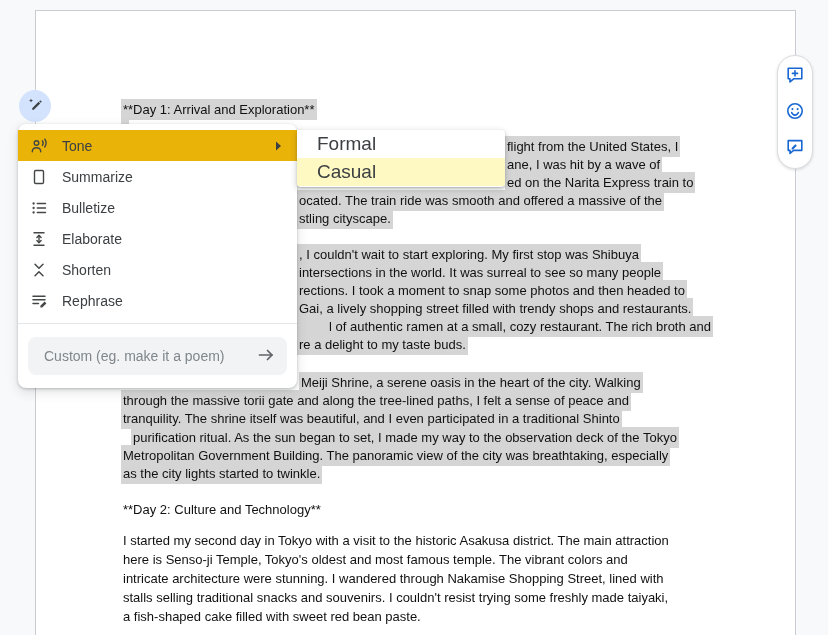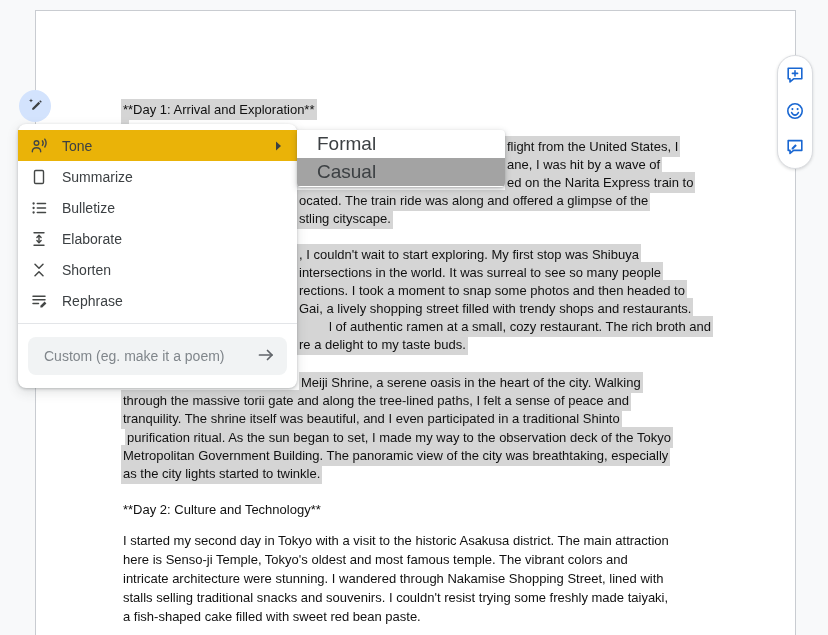--- a/index.html
+++ b/index.html
@@ -66,21 +66,21 @@
   .tone-submenu{
     position:absolute;left:297px;top:130px;width:208px;height:57px;
     background:#fff;border-radius:0 4px 4px 4px;
     box-shadow:0 2px 6px rgba(60,64,67,.3),0 1px 2px rgba(60,64,67,.2);
     z-index:6;overflow:hidden;
   }
   .submenu-item{
     height:28px;display:flex;align-items:center;padding:0 12px 0 20px;
     font-size:19px;color:#3c4043;cursor:pointer;
   }
-  .submenu-item.hovered{background:#a3a3a3;}
+  .submenu-item.hovered{background:#fef9c3;}
 
   
   .side-bar{
     position:absolute;left:777px;top:55px;width:36px;height:114px;
     background:#fff;border:1px solid #dadce0;border-radius:18px;
     box-shadow:0 1px 3px rgba(60,64,67,.18);
     display:flex;flex-direction:column;align-items:center;justify-content:center;
     gap:14px;box-sizing:border-box;z-index:4;
   }
   .pill-btn{border:none;background:transparent;padding:0;width:22px;height:22px;cursor:pointer;display:flex;align-items:center;justify-content:center;}
@@ -90,32 +90,32 @@
 
 <div id="screen">
 
   <div class="page"></div>
 
   <div id="doc-lines">
       <span class="doc-line hl" style="left: 123px; top: 100px;">**Day 1: Arrival and Exploration**</span>
       <span class="doc-line hl" style="left: 507px; top: 137px;">flight from the United States, I</span>
       <span class="doc-line hl" style="left: 507px; top: 155px;">ane, I was hit by a wave of</span>
       <span class="doc-line hl" style="left: 507px; top: 173px;">ed on the Narita Express train to</span>
-      <span class="doc-line hl" style="left: 299px; top: 191px;">ocated. The train ride was along and offered a glimpse of the</span>
+      <span class="doc-line hl" style="left: 299px; top: 191px;">ocated. The train ride was smooth and offered a massive of the</span>
       <span class="doc-line hl" style="left: 299px; top: 209px;">stling cityscape.</span>
       <span class="doc-line hl" style="left: 299px; top: 245px;">, I couldn't wait to start exploring. My first stop was Shibuya</span>
       <span class="doc-line hl" style="left: 299px; top: 263px;">intersections in the world. It was surreal to see so many people</span>
       <span class="doc-line hl" style="left: 299px; top: 281px;">rections. I took a moment to snap some photos and then headed to</span>
       <span class="doc-line hl" style="left: 299px; top: 299px;">Gai, a lively shopping street filled with trendy shops and restaurants.</span>
       <span class="doc-line hl" style="left: 299px; top: 317px; padding-left: 32px;">l of authentic ramen at a small, cozy restaurant. The rich broth and</span>
       <span class="doc-line hl" style="left: 299px; top: 335px;">re a delight to my taste buds.</span>
       <span class="doc-line hl" style="left: 301px; top: 373px;">Meiji Shrine, a serene oasis in the heart of the city. Walking</span>
       <span class="doc-line hl" style="left: 123px; top: 391px;">through the massive torii gate and along the tree-lined paths, I felt a sense of peace and</span>
       <span class="doc-line hl" style="left: 123px; top: 409px;">tranquility. The shrine itself was beautiful, and I even participated in a traditional Shinto</span>
-      <span class="doc-line hl" style="left: 109px; top: 428px; margin-left: 16px;">purification ritual. As the sun began to set, I made my way to the observation deck of the Tokyo</span>
+      <span class="doc-line hl" style="left: 115px; top: 428px; margin-left: 16px;">purification ritual. As the sun began to set, I made my way to the observation deck of the Tokyo</span>
       <span class="doc-line hl" style="left: 123px; top: 446px;">Metropolitan Government Building. The panoramic view of the city was breathtaking, especially</span>
       <span class="doc-line hl" style="left: 123px; top: 464px;">as the city lights started to twinkle.</span>
       <span class="doc-line" style="left: 123px; top: 500px;">**Day 2: Culture and Technology**</span>
       <span class="doc-line" style="left: 123px; top: 531px;">I started my second day in Tokyo with a visit to the historic Asakusa district. The main attraction</span>
       <span class="doc-line" style="left: 123px; top: 550px;">here is Senso-ji Temple, Tokyo's oldest and most famous temple. The vibrant colors and</span>
       <span class="doc-line" style="left: 123px; top: 569px;">intricate architecture were stunning. I wandered through Nakamise Shopping Street, lined with</span>
       <span class="doc-line" style="left: 123px; top: 588px;">stalls selling traditional snacks and souvenirs. I couldn't resist trying some freshly made taiyaki,</span>
       <span class="doc-line" style="left: 123px; top: 607px;">a fish-shaped cake filled with sweet red bean paste.</span>
     </div>
 

